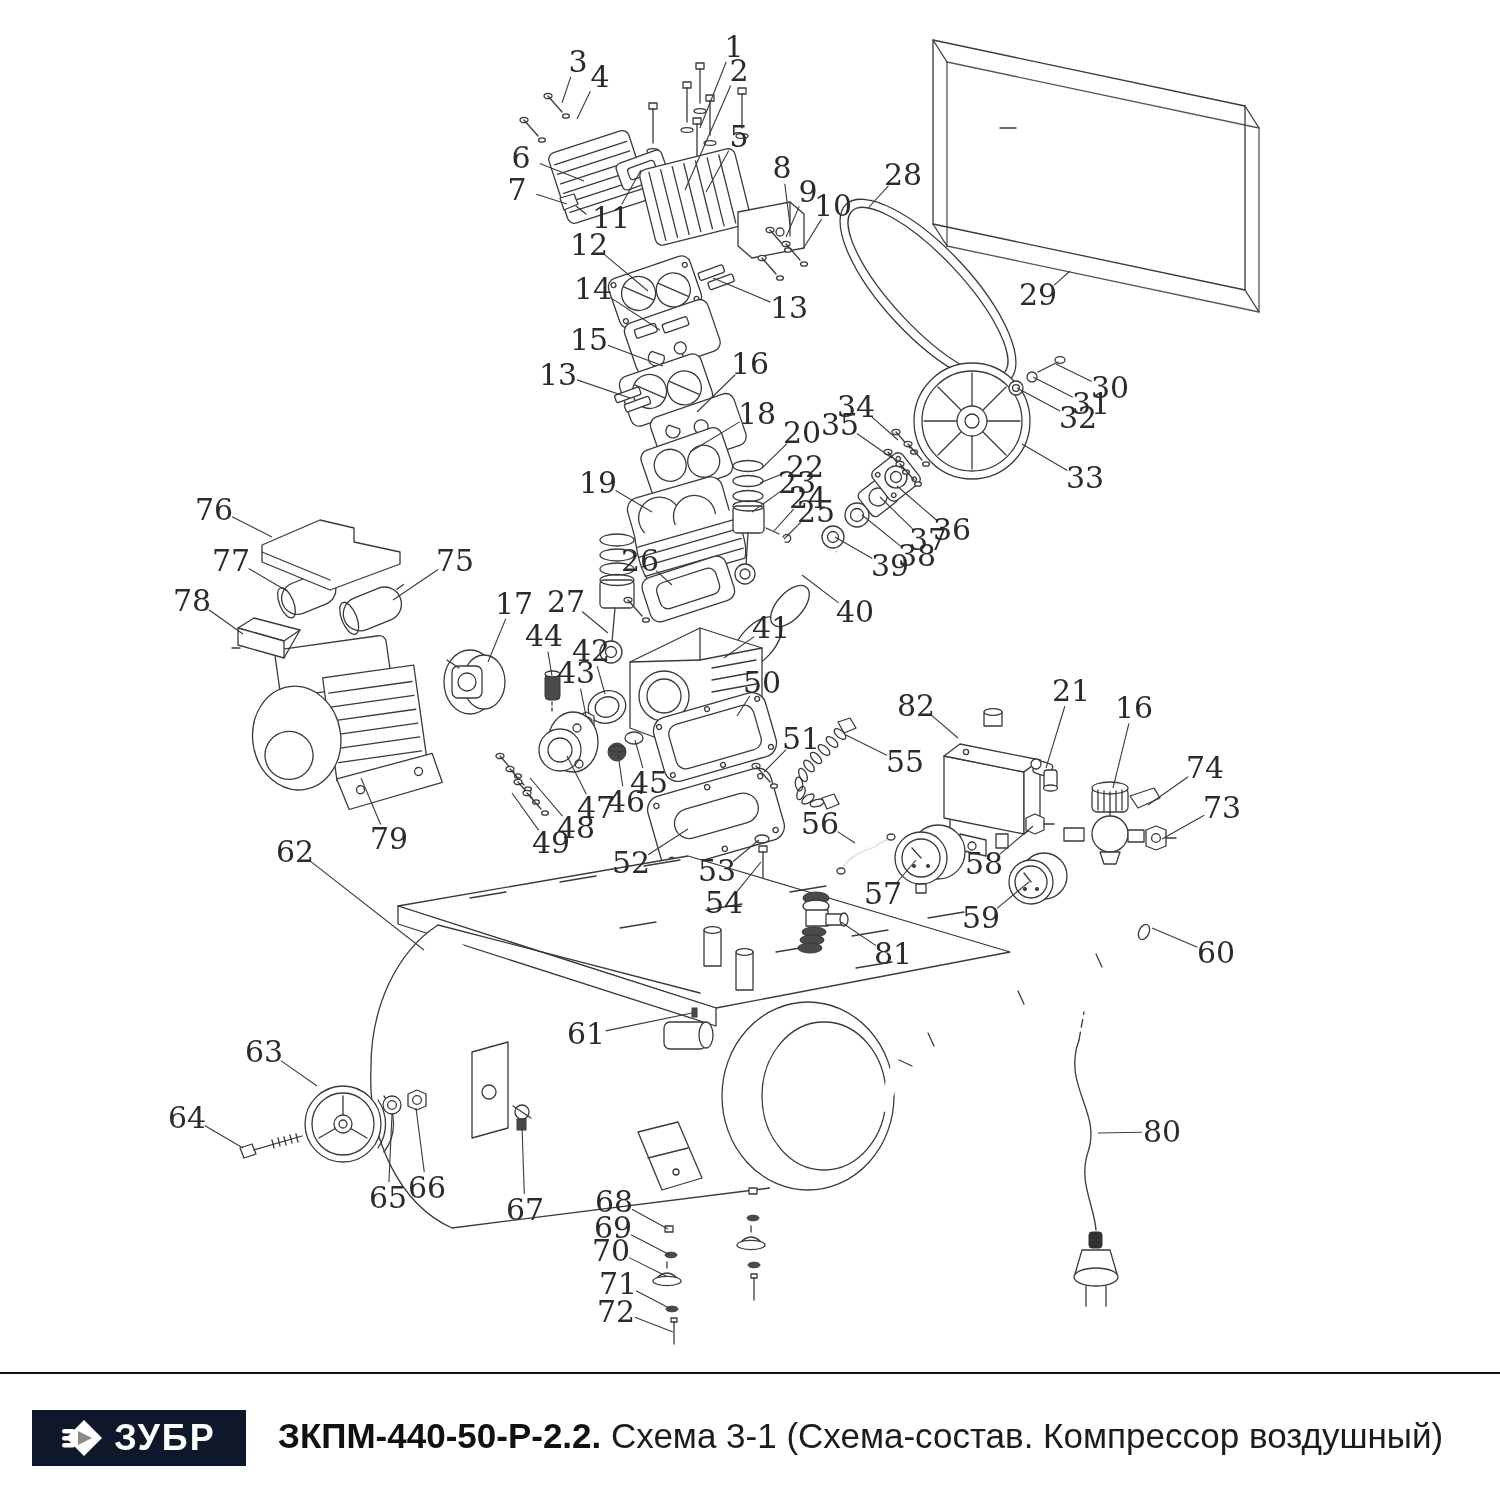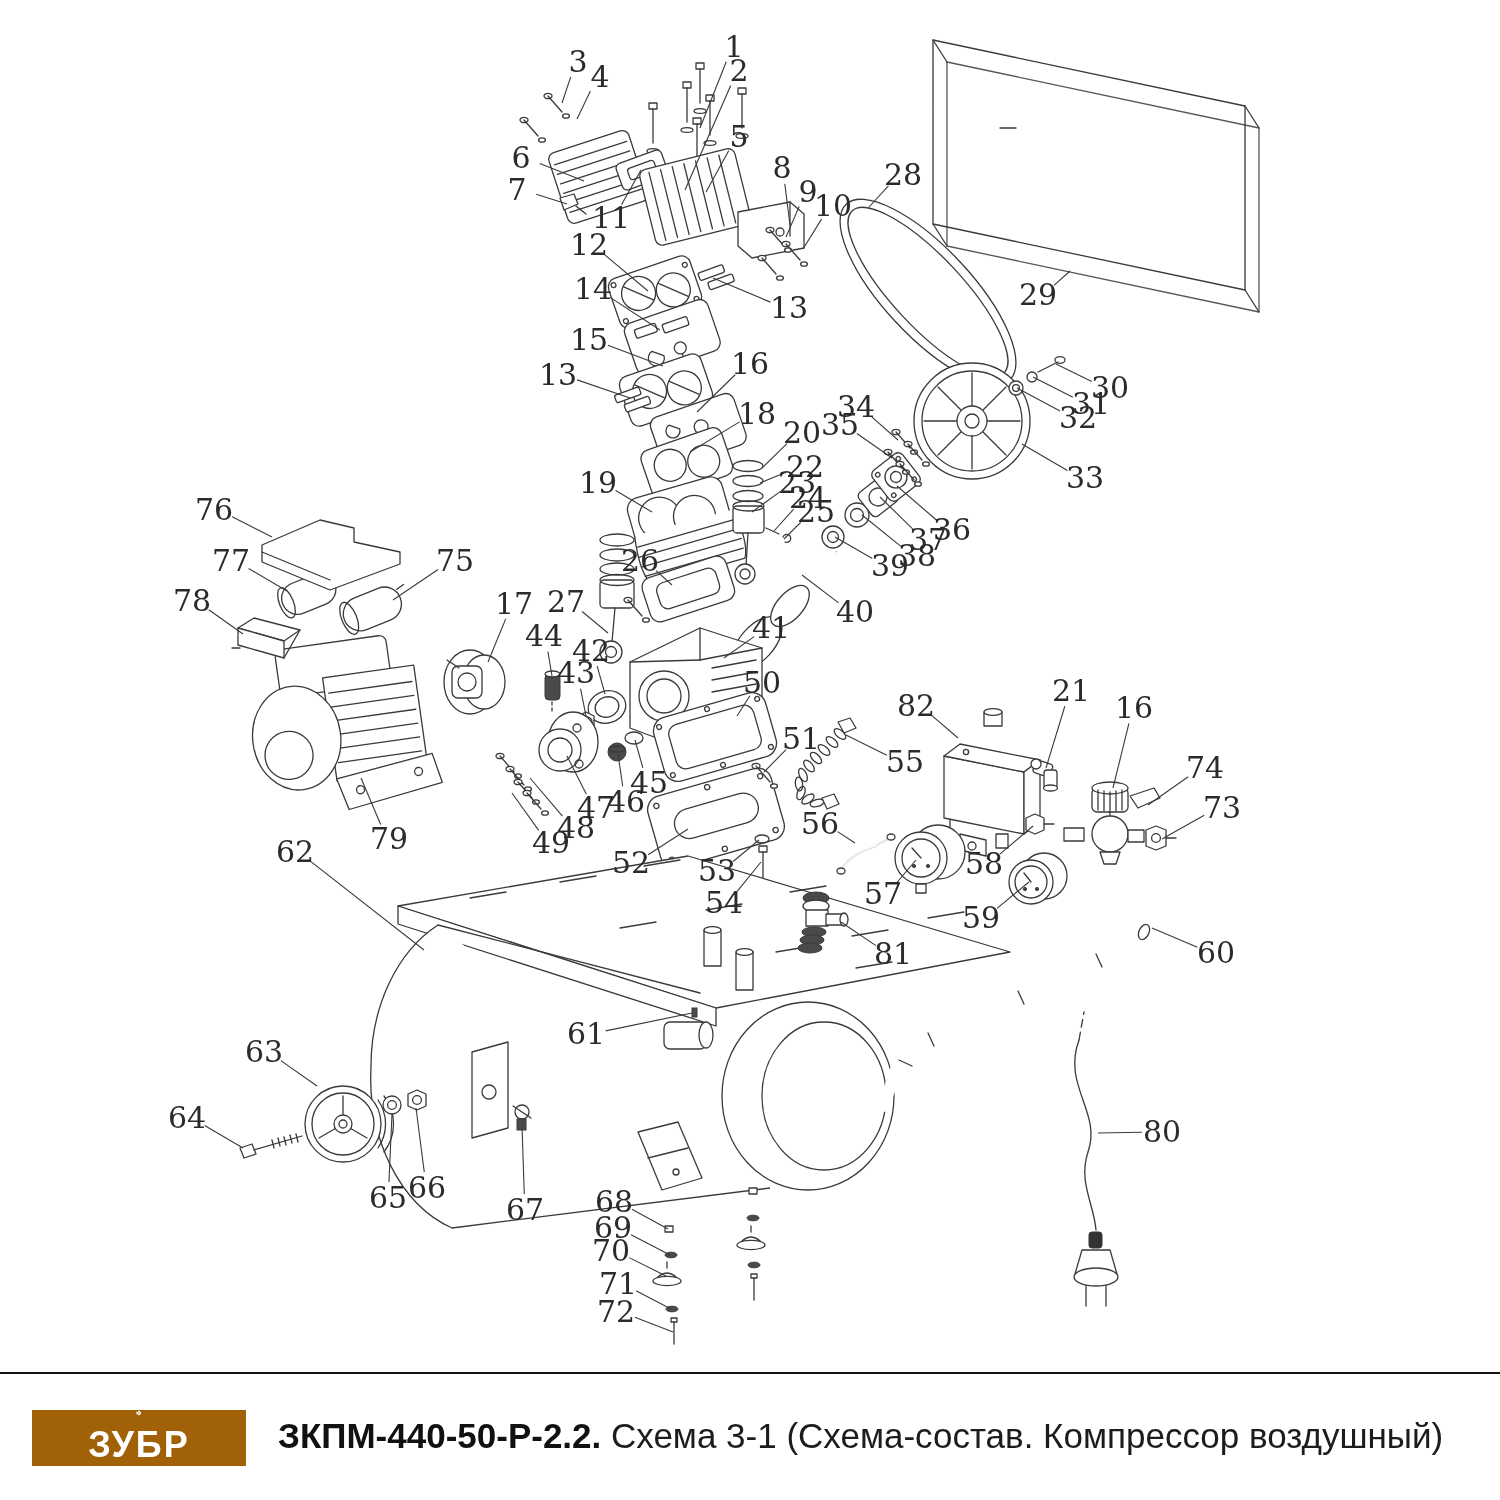--- a/index.html
+++ b/index.html
@@ -941,21 +941,21 @@
         </g>
         <g>
           <line x1="1128.9220374317579" y1="723.475695446071" x2="1113" y2="788" stroke="#3a3a3a" stroke-width="1.1"></line>
           <text x="1134" y="718" text-anchor="middle" class="callout">16</text>
         </g>
       </g>
 </svg>
 
 
 <div id="footer">
-  <div id="logo" style="background: #a16207; flex-direction: column;">
+  <div id="logo" style="background: #0f172a;">
     <svg width="44" height="44" viewBox="0 0 44 44">
       <polygon points="22,4 40,22 22,40 4,22" fill="#fff"></polygon>
       <polygon points="16,15 30,22 16,29" fill="#8b8b8b"></polygon>
       <rect x="0" y="13" width="13" height="4.6" rx="2.3" fill="#fff"></rect>
       <rect x="0" y="20" width="10" height="4.6" rx="2.3" fill="#fff"></rect>
       <rect x="0" y="27" width="13" height="4.6" rx="2.3" fill="#fff"></rect>
     </svg>
     <span class="zword">ЗУБР</span>
   </div>
   <div id="title"><span class="bold">ЗКПМ-440-50-Р-2.2.</span><span class="light"> Схема 3-1 (Схема-состав. Компрессор воздушный)</span></div>

